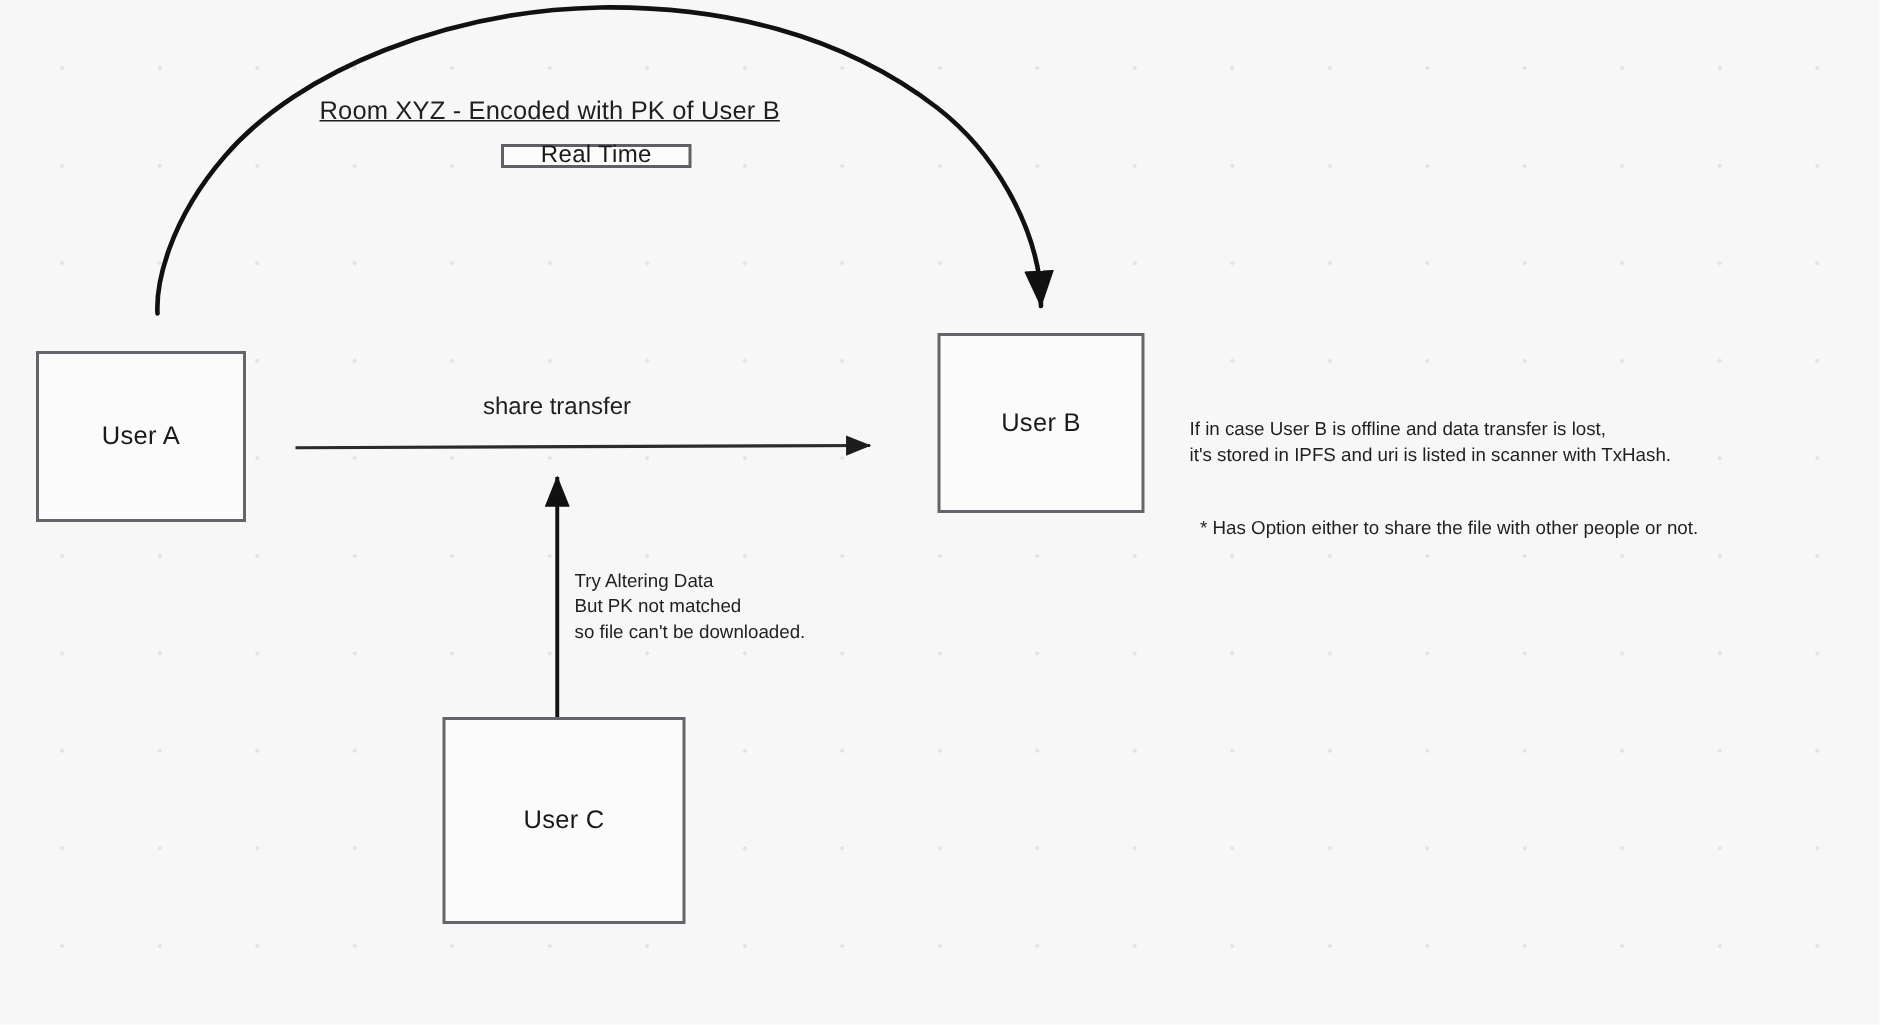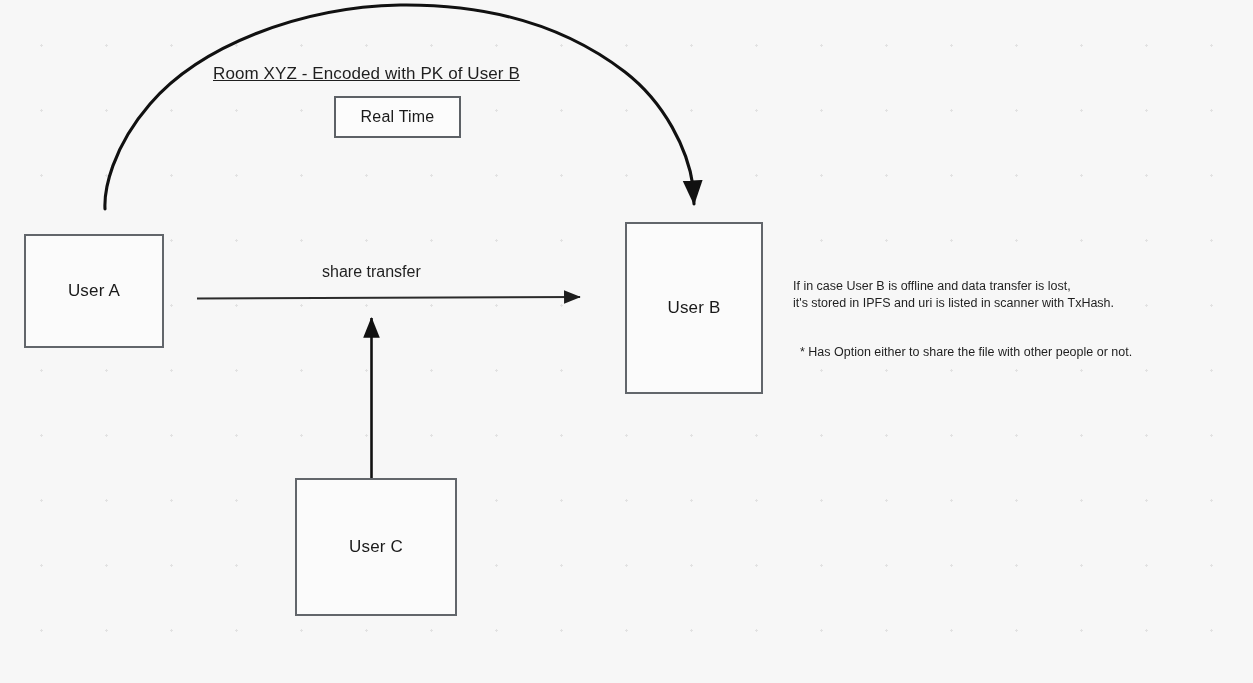--- a/index.html
+++ b/index.html
@@ -36,28 +36,28 @@
     align-items: center;
     justify-content: center;
   }
   .node-label {
     font-size: 17px;
     color: #1a1a1a;
     letter-spacing: 0.2px;
     white-space: nowrap;
   }
   #node-user-a { left: 24px;  top: 234px; width: 140px; height: 114px; }
-  #node-user-b { left: 625px; top: 222px; width: 138px; height: 172px; }
+  #node-user-b { left: 625px; top: 222px; width: 138px; height: 120px; }
   #node-user-c { left: 295px; top: 478px; width: 162px; height: 138px; }
 
   #node-real-time {
     left: 334px;
     top: 96px;
     width: 127px;
-    height: 42px;
+    height: 16px;
     border-width: 2px;
     border-color: #5d6166;
     background: #fcfcfc;
   }
   #node-real-time .node-label { font-size: 16px; }
 
   .free-label {
     position: absolute;
     color: #1f1f1f;
     white-space: pre;
@@ -133,19 +133,22 @@
   </div>
 
   <div class="node" id="node-real-time">
     <span class="node-label">Real Time</span>
   </div>
 
   <div class="free-label" id="label-room-xyz">Room XYZ - Encoded with PK of User B</div>
 
   <div class="free-label" id="label-file-transfer">share transfer</div>
 
+  <div class="free-label" id="label-alter-note">Try Altering Data
+But PK not matched
+so file can't be downloaded.</div>
 
   <div class="free-label" id="label-offline-note">If in case User B is offline and data transfer is lost,
 it's stored in IPFS and uri is listed in scanner with TxHash.</div>
 
   <div class="free-label" id="label-share-note">* Has Option either to share the file with other people or not.</div>
 
 </div>
 
 </body></html>

